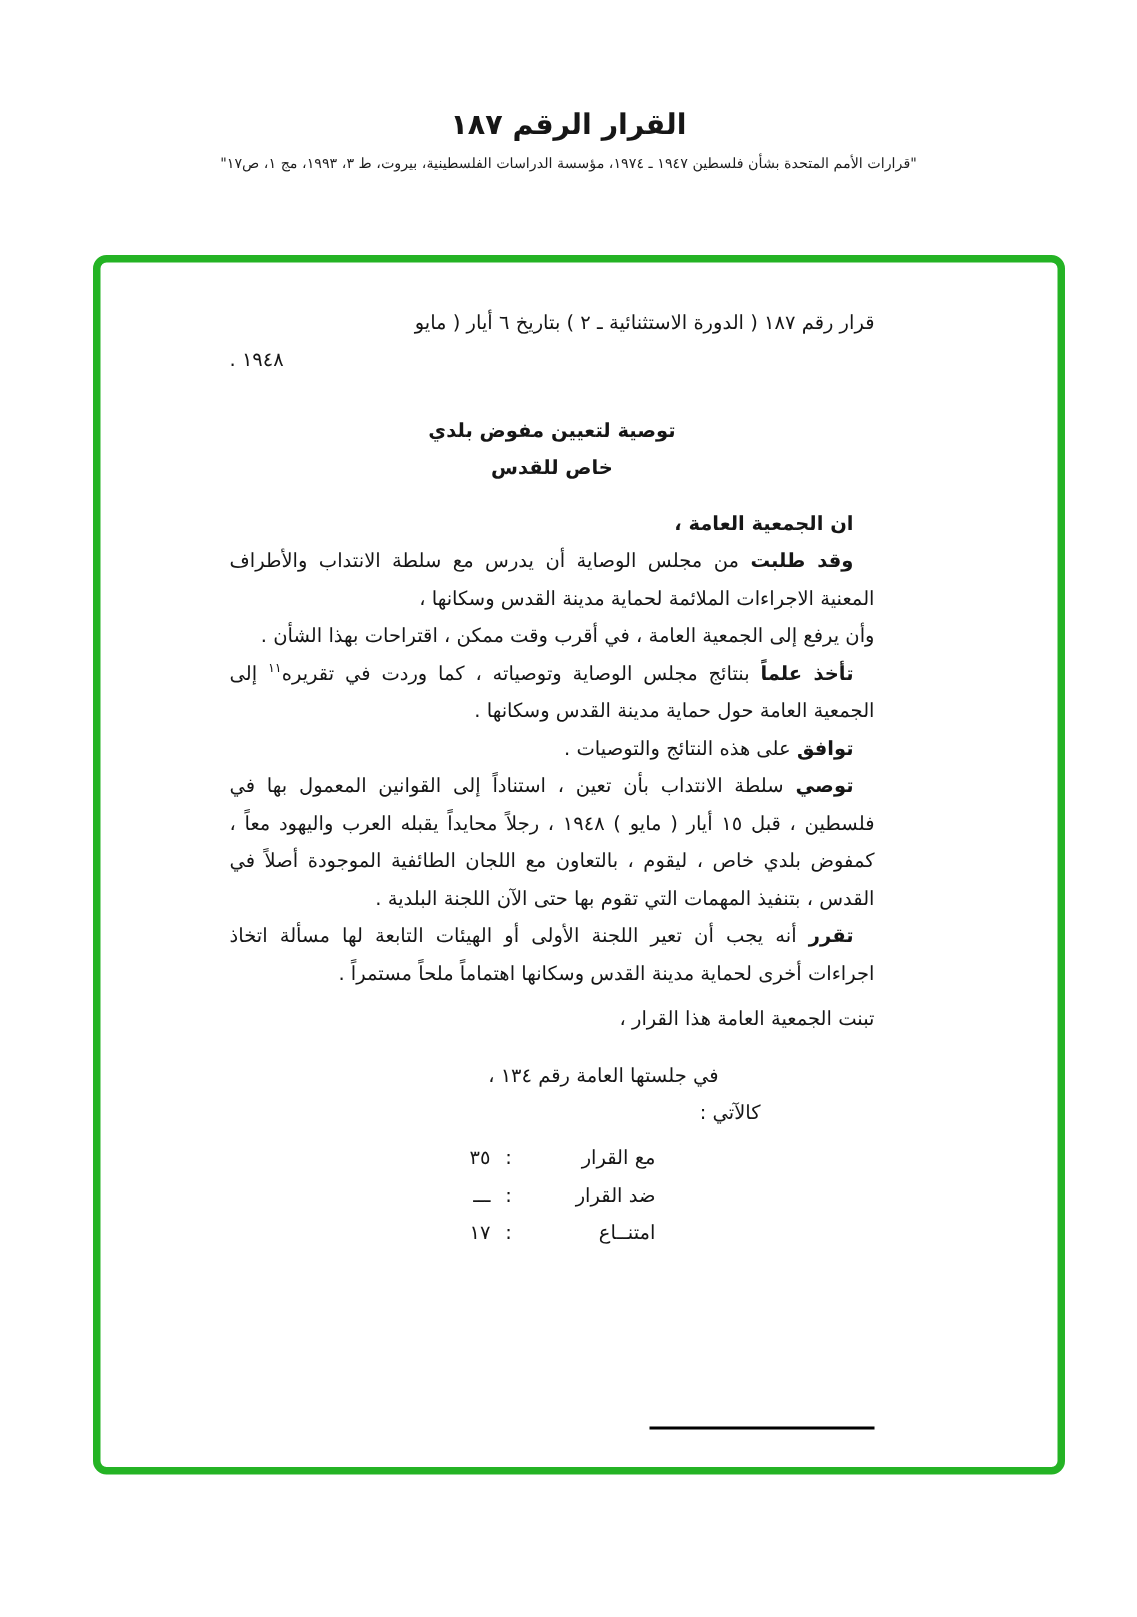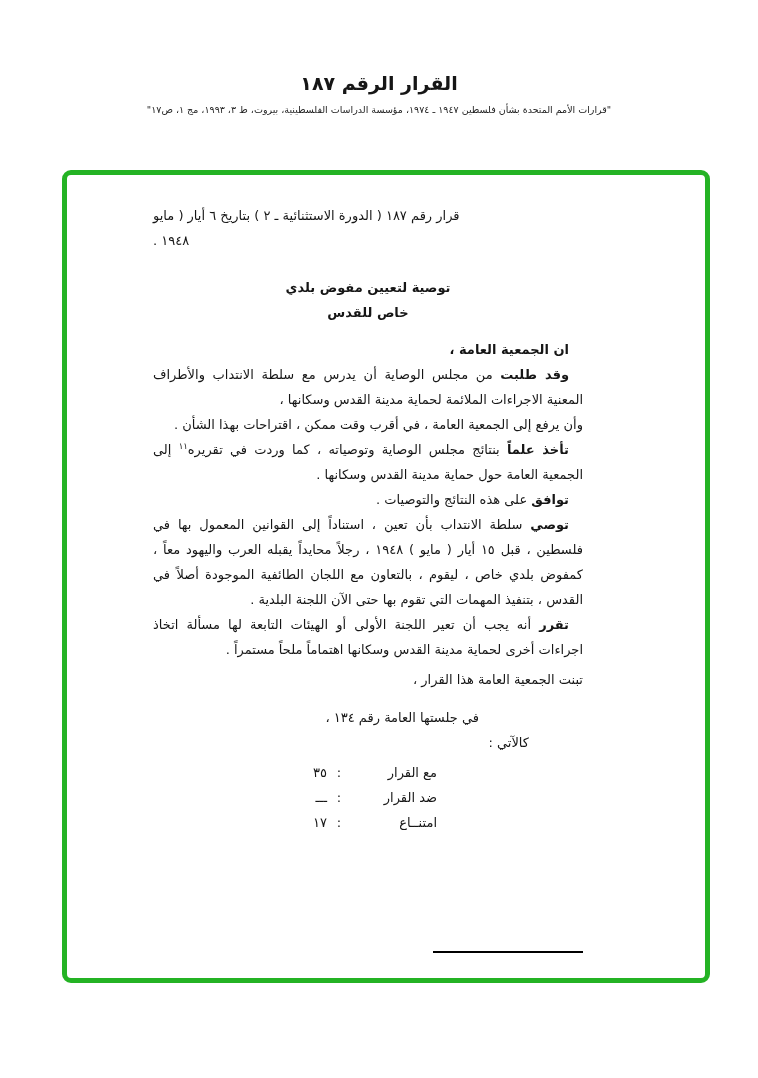--- a/index.html
+++ b/index.html
@@ -27,36 +27,36 @@
   .frame-content {
     direction: rtl;
     height: 100%;
     box-sizing: border-box;
     display: flex; flex-direction: column;
     padding: 28px 122px 18px 86px;
     font-size: 13px; line-height: 25px;
     text-align: justify;
   }
 
-  .heading-l1 { text-align: left; }
+  .heading-l1 { text-align: right; }
   .heading-l2 { text-align: left; margin-bottom: 22px; }
 
   .subtitle { text-align: center; font-weight: 700; }
   .subtitle-last { margin-bottom: 12px; }
 
   .para { margin: 0; text-indent: 14px; }
   .para.no-indent { text-indent: 0; }
   .bold { font-weight: 700; }
   sup { font-size: 8.5px; line-height: 0; vertical-align: super; }
 
   .adoption { margin-top: 5px; }
   .adoption-line { text-align: right; }
   .adoption-line:nth-child(1) { }
   .adoption-line:nth-child(2) { margin-right: 104px; margin-top: 13px; }
-  .adoption-line:nth-child(3) { margin-right: 54px; }
+  .adoption-line:nth-child(3) { margin-right: 76px; }
 
   .votes { margin-top: 5px; }
   .vote-row { display: flex; margin-right: 146px; }
   .vote-label { display: inline-block; width: 86px; }
   .vote-colon { display: inline-block; width: 24px; text-align: center; }
   .vote-value { display: inline-block; width: 42px; }
 
   .footnote-area { margin-top: auto; }
   .footnote-rule { width: 150px; border-top: 2px solid #000; margin-bottom: 7px; }
   .footnote-text { font-size: 11px; line-height: 16px; }

